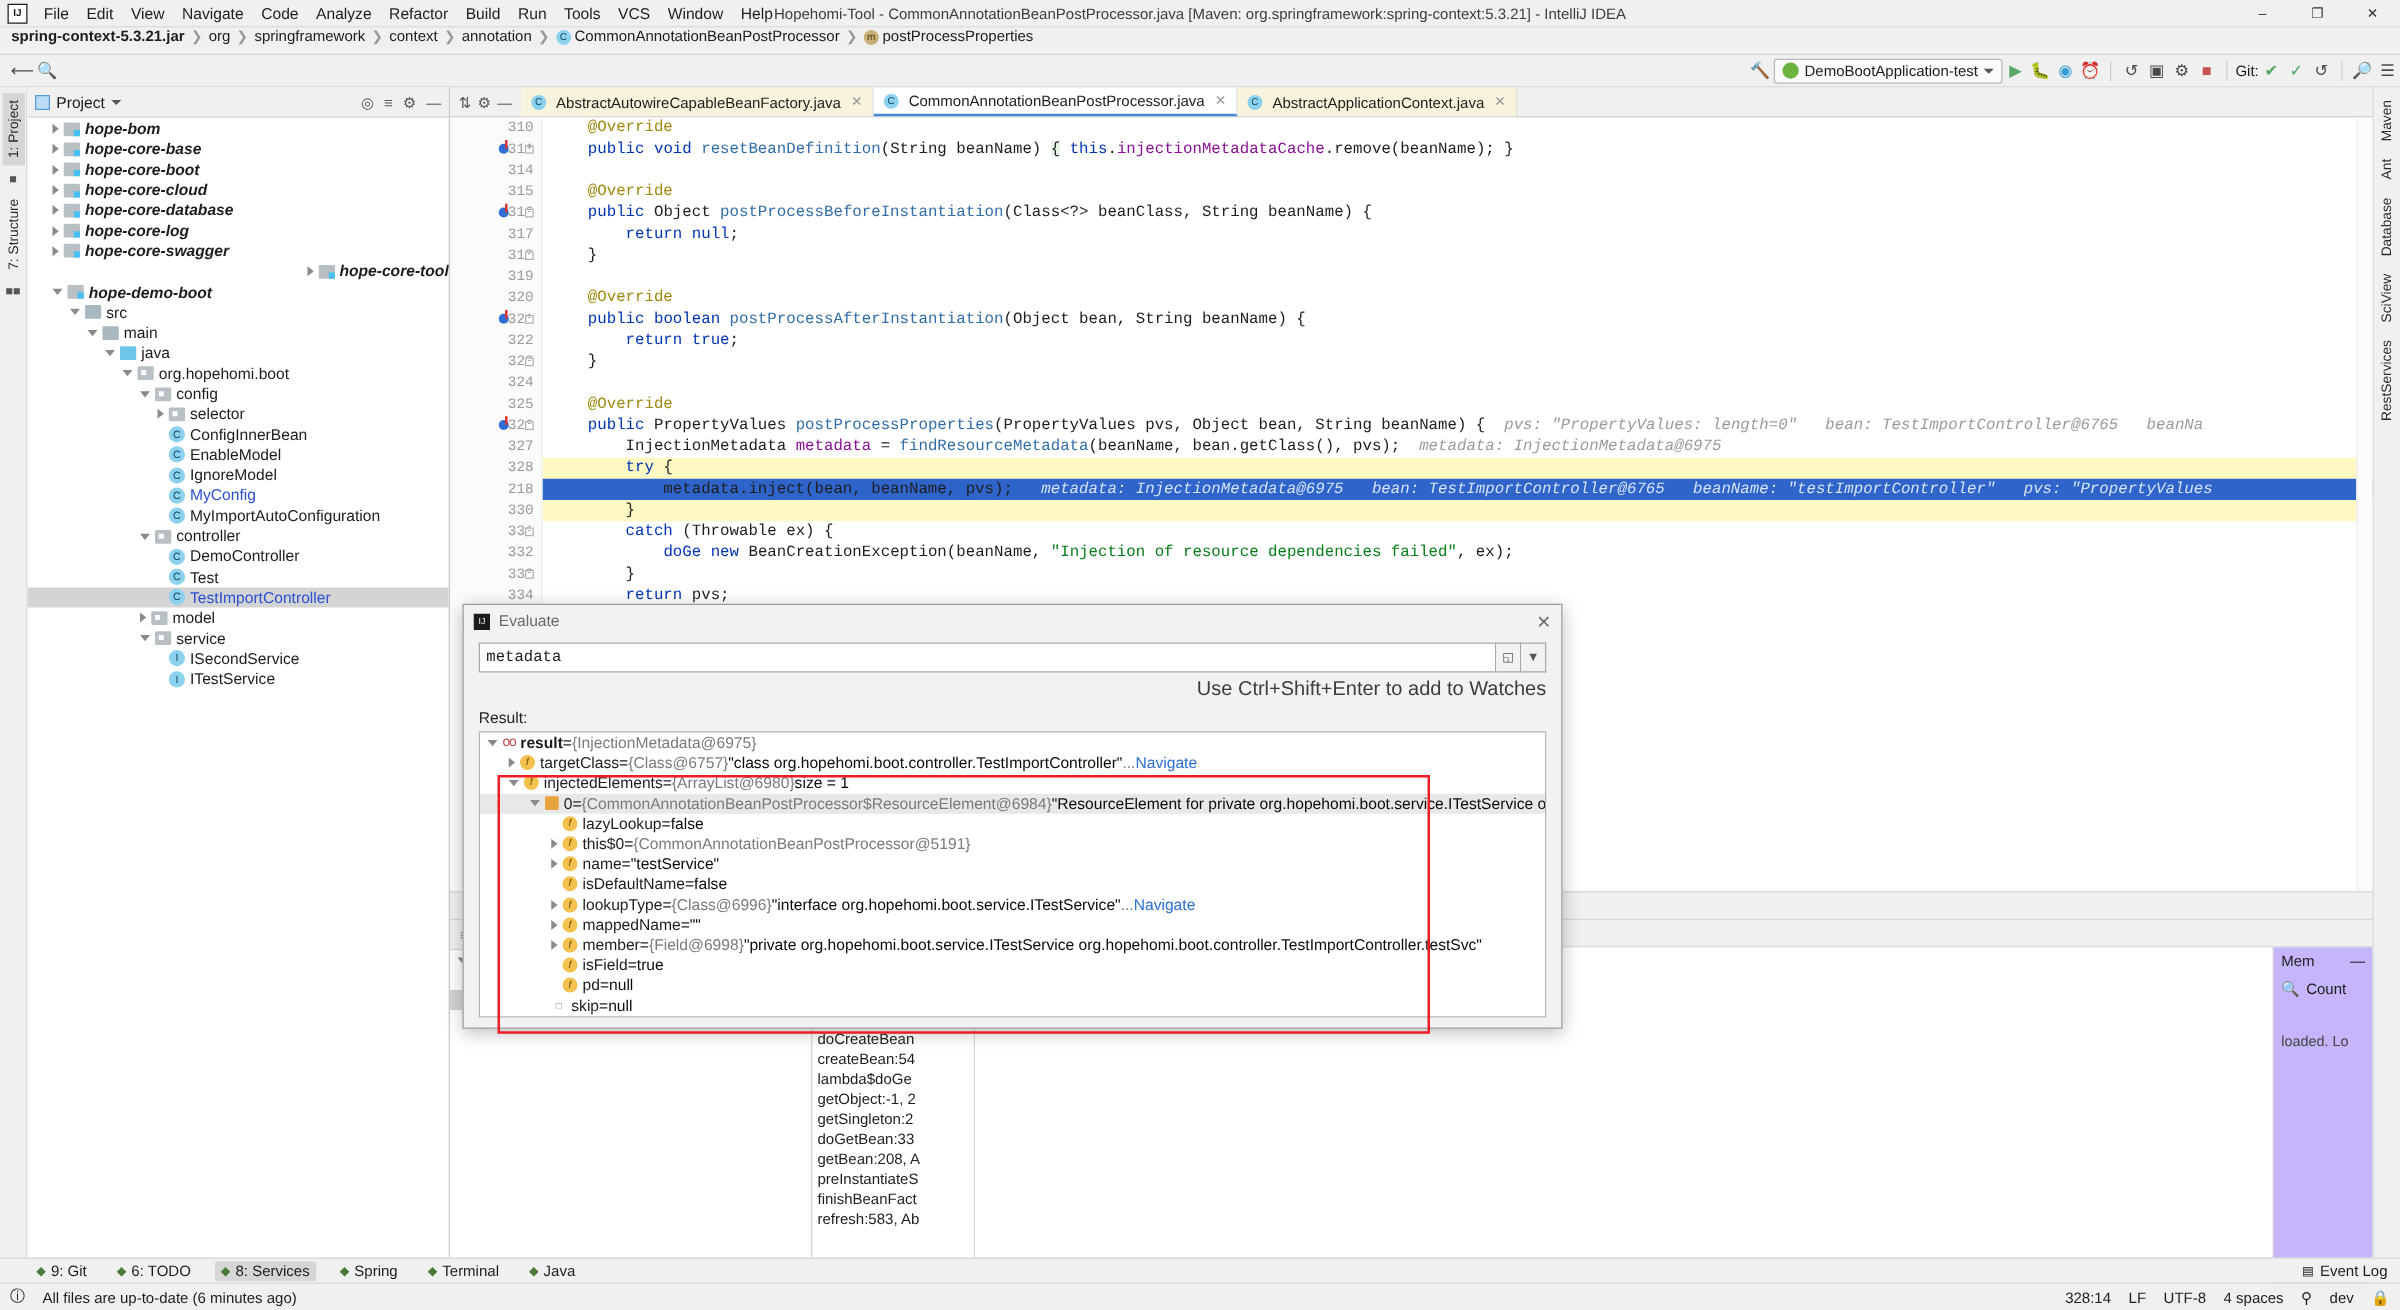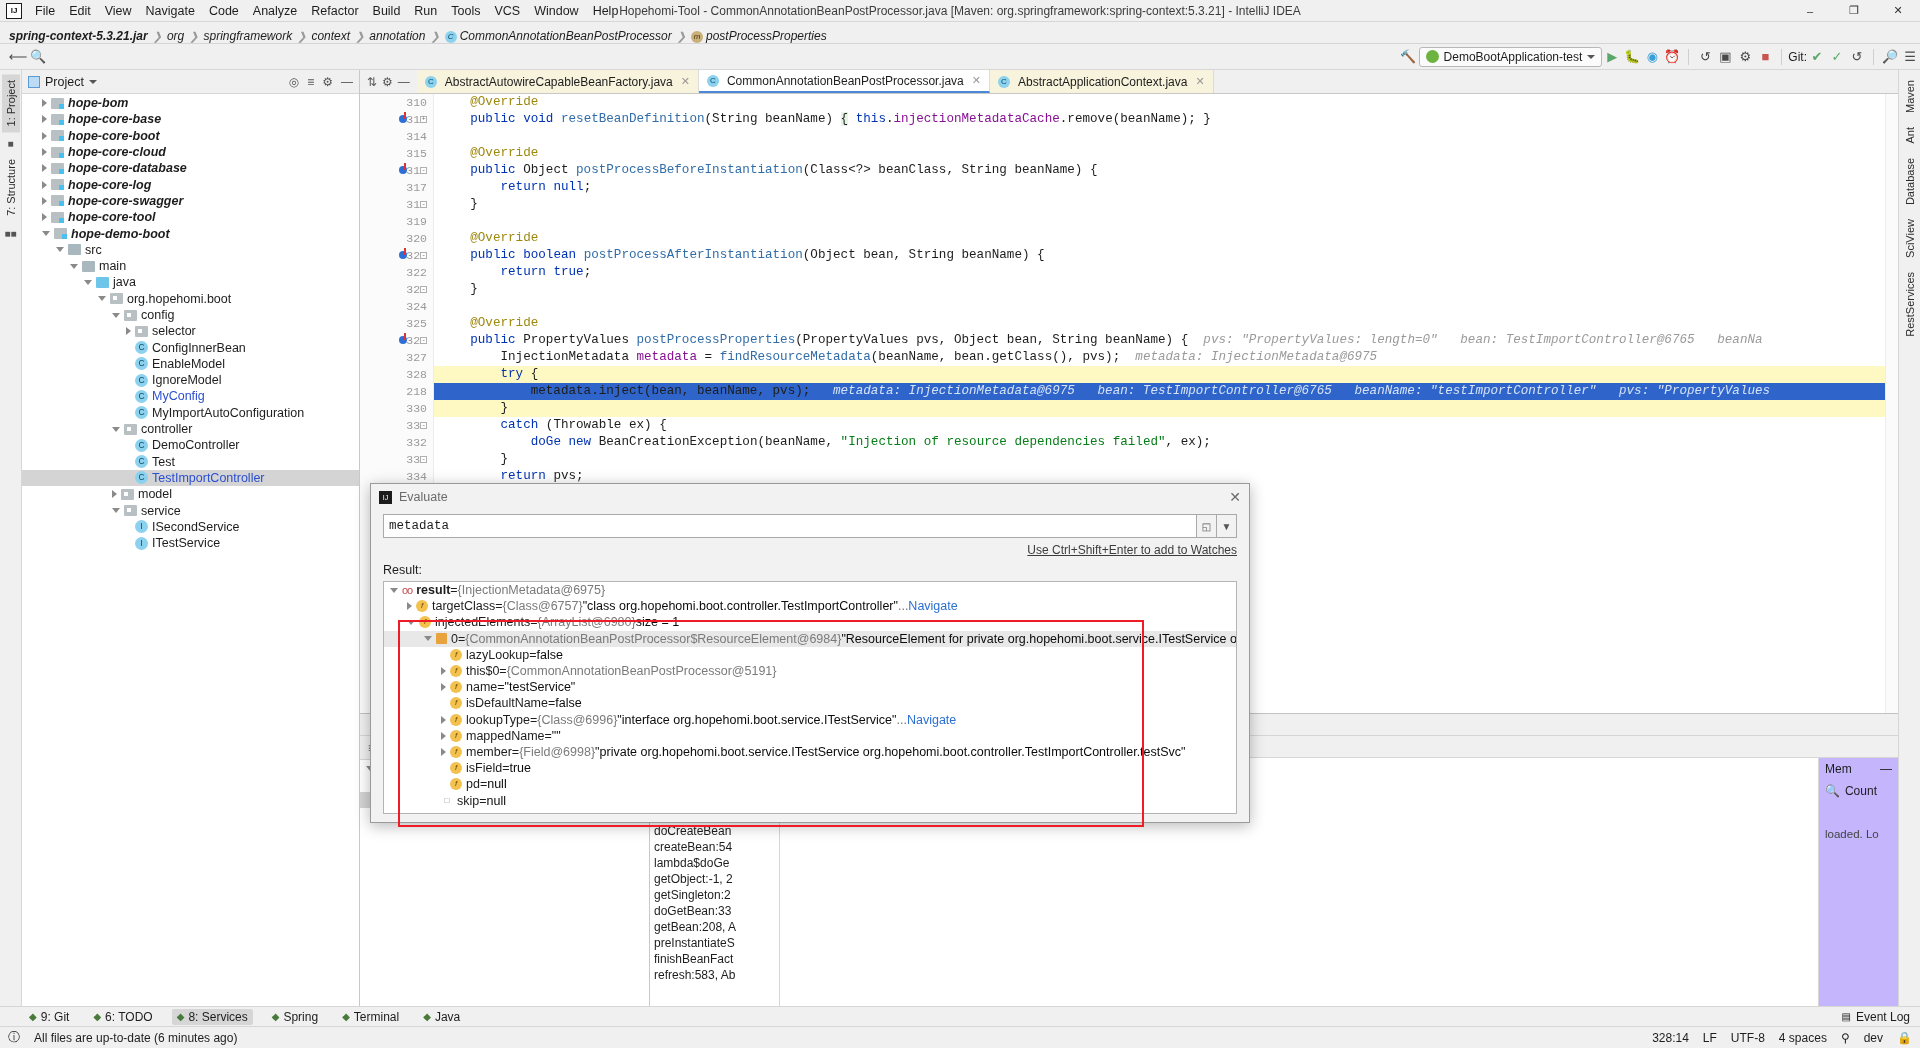--- a/index.html
+++ b/index.html
@@ -27,21 +27,21 @@
     position:absolute; left:0; right:0; text-align:center;
     font-size:12px; color:#3c3c3c; pointer-events:none;
   }
   #win-ctl { margin-left:auto; display:flex; z-index:3; }
   .wbtn { width:44px; height:22px; display:flex; align-items:center; justify-content:center;
           font-size:11px; color:#333; }
 
   
   #navbar {
     height:22px; background:#f0f0f0; border-bottom:1px solid #d6d6d6;
-    display:flex; align-items:flex-end; padding-left:6px; position:relative;font-style:italic;
+    display:flex; align-items:flex-start; padding-left:6px; position:relative;
   }
   .crumb { font-size:12px; color:#1d1d1d; padding:0 3px; white-space:nowrap; }
   .crumb.bold { font-weight:bold; }
   .crumb-sep { color:#9a9a9a; padding:0 2px; font-size:11px; }
   .cls-badge {
     display:inline-block; width:12px; height:12px; border-radius:50%;
     background:#8cd2ef; color:#0c4a60; font-size:8px; line-height:12px;
     text-align:center; margin-right:3px; vertical-align:middle;
   }
   .mth-badge {
@@ -180,21 +180,21 @@
     display:flex;align-items:center;justify-content:center; }
   #eval-title .t { font-size:12.5px; color:#6a6a6a; }
   #eval-title .x { margin-left:auto; color:#6a6a6a; font-size:14px; cursor:pointer; }
   #eval-body { flex:1; padding:4px 12px 8px 12px; display:flex; flex-direction:column; min-height:0;}
   .lbl { font-size:12.5px; margin-bottom:4px; }
   #expr-wrap { display:flex; align-items:stretch; height:24px; }
   #expr-in { flex:1; border:1px solid #a9a9a9; background:#fff; display:flex; align-items:center;
              padding:0 5px; font-family:"Liberation Mono",monospace; font-size:12.5px; }
   .expr-btn { width:20px; border:1px solid #a9a9a9; border-left:none; background:#f2f2f2;
               display:flex;align-items:center;justify-content:center; font-size:10px; color:#555; }
-  #ctrl-hint { font-size:12px; color:#3c3c3c; text-align:right; margin:5px 0 6px 0;text-decoration:underline; }
+  #ctrl-hint { font-size:16px; color:#3c3c3c; text-align:right; margin:5px 0 6px 0; }
   #res-tree { flex:1; background:#fff; border:1px solid #b4b4b4; overflow:hidden; position:relative;
               font-size:12.5px; }
   .vrow { height:16.2px; display:flex; align-items:center; white-space:nowrap; line-height:16px; }
   .vrow.sel { background:#e8e8e8; }
   .vtw { width:0;height:0;margin-right:4px;flex:none; }
   .vtw.closed { border-top:4px solid transparent;border-bottom:4px solid transparent;border-left:5px solid #8a8a8a;}
   .vtw.open { border-left:4px solid transparent;border-right:4px solid transparent;border-top:5px solid #8a8a8a;}
   .vtw.none { width:5px;height:1px; }
   .oo { color:#c04a4a; font-size:11px; margin-right:4px; letter-spacing:-1px; }
   .fbadge { width:12px;height:12px;border-radius:50%;background:#f2c14e;color:#6b4a00;
@@ -347,21 +347,21 @@
         <div class="trow" style="padding-left: 20px;">
           <span class="tw closed"></span>
           <span class="ic-mod"></span>
           <span class="tlabel bold">hope-core-log</span>
         </div>
         <div class="trow" style="padding-left: 20px;">
           <span class="tw closed"></span>
           <span class="ic-mod"></span>
           <span class="tlabel bold">hope-core-swagger</span>
         </div>
-        <div class="trow" style="padding-left: 20px;">
+        <div class="trow" style="padding-left: 20px; justify-content: flex-end;">
           <span class="tw closed"></span>
           <span class="ic-mod"></span>
           <span class="tlabel bold">hope-core-tool</span>
         </div>
         <div class="trow" style="padding-left: 20px;">
           <span class="tw open"></span>
           <span class="ic-mod"></span>
           <span class="tlabel bold">hope-demo-boot</span>
         </div>
         <div class="trow" style="padding-left: 34px;">

